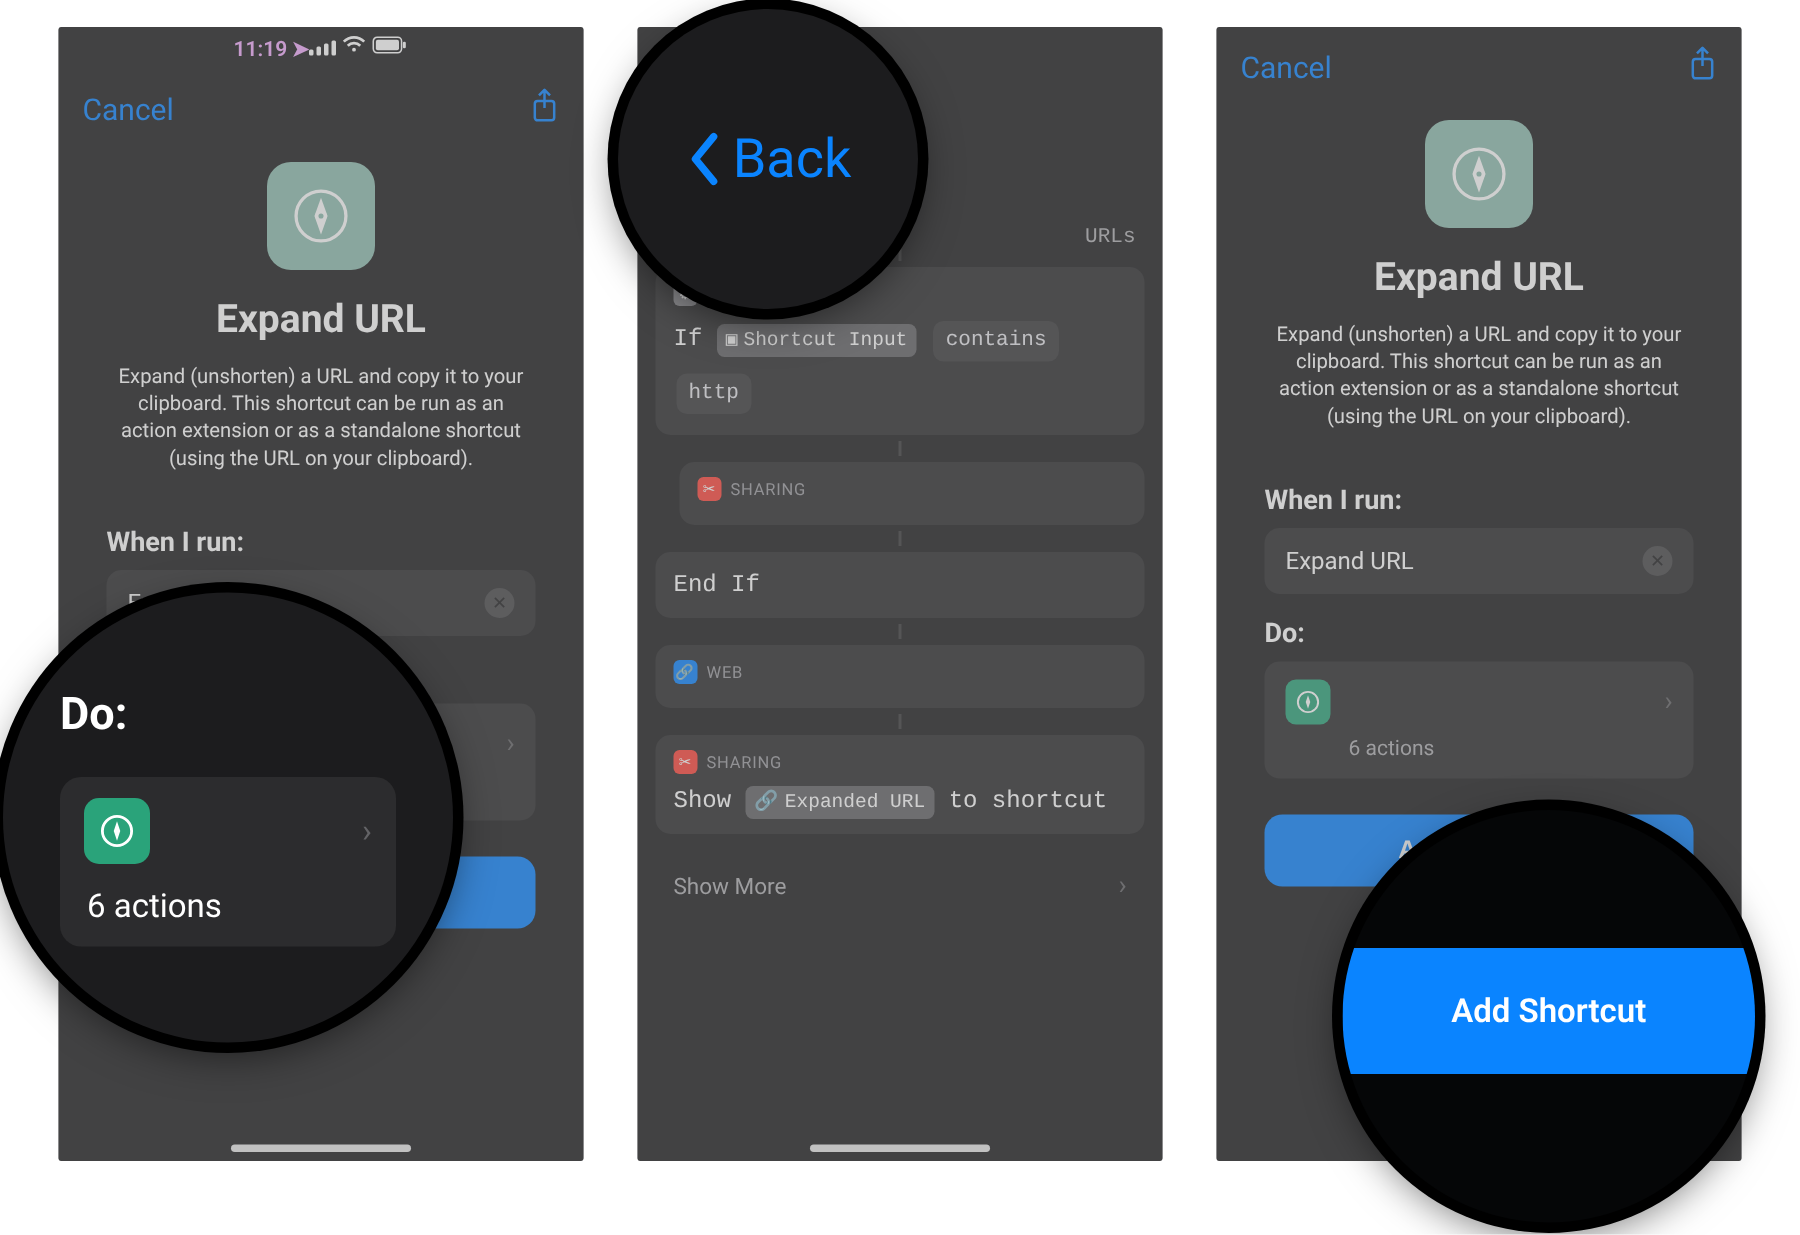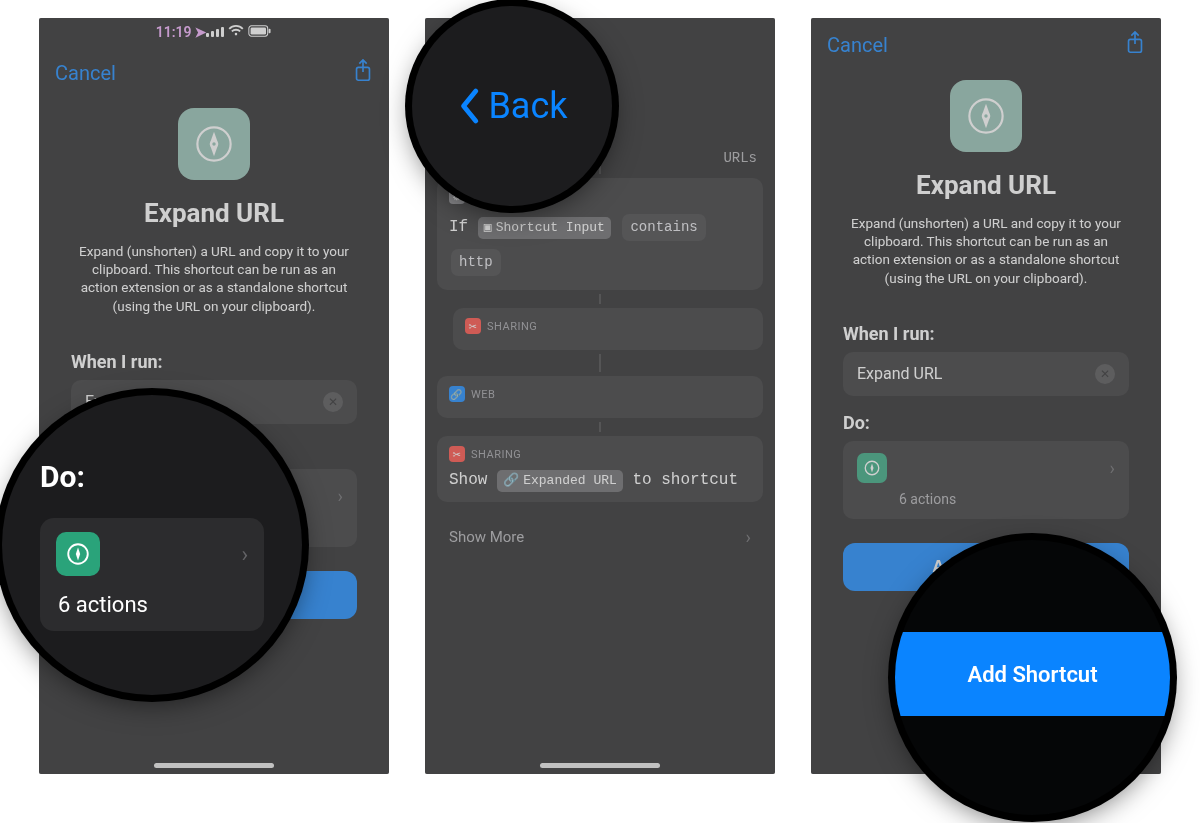--- a/index.html
+++ b/index.html
@@ -260,20 +260,23 @@
       <div class="connector"></div>
 
       <div class="step" style="margin-left:16px">
         <div class="step-cat">
             <span class="cat-icon cat-sharing">✂</span>
             <span>SHARING</span>
           </div>
       </div>
       <div class="connector"></div>
 
+      <div class="step">
+        <div class="step-body">End If</div>
+      </div>
       <div class="connector"></div>
 
       <div class="step">
         <div class="step-cat">
             <span class="cat-icon cat-web">🔗</span>
             <span>WEB</span>
           </div>
       </div>
       <div class="connector"></div>
 

